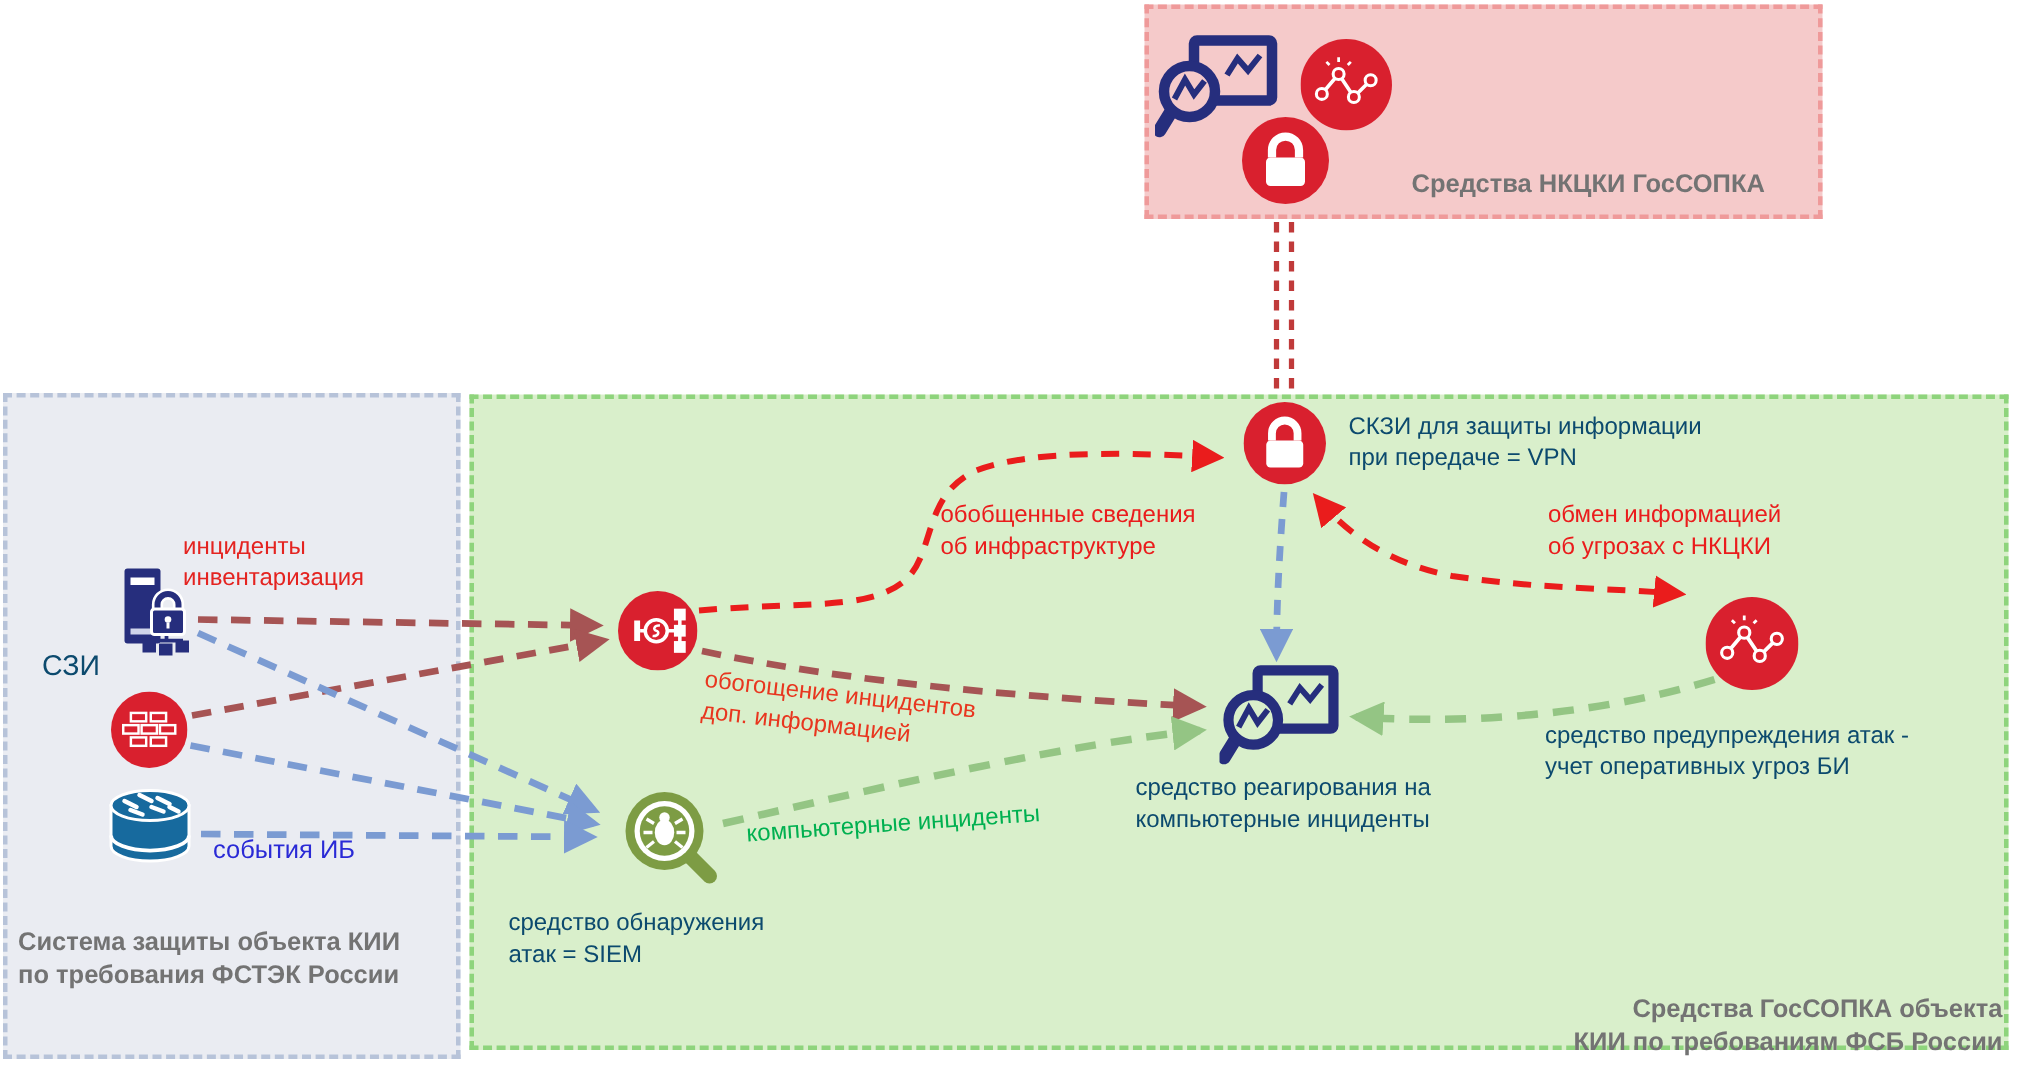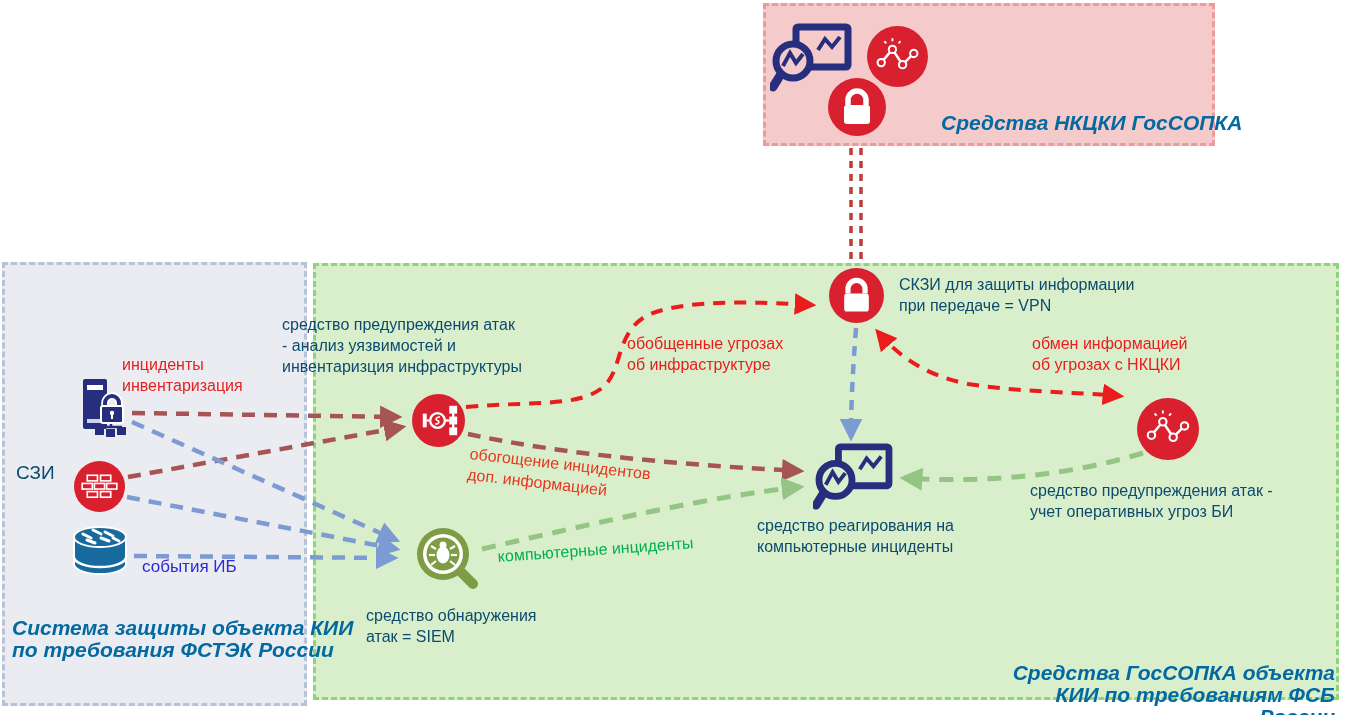--- a/index.html
+++ b/index.html
@@ -7,21 +7,21 @@
     position:relative;width:1347px;height:715px;background:#ffffff;
     font-family:"Liberation Sans","DejaVu Sans",sans-serif;overflow:hidden;
   }
   .box{position:absolute;box-sizing:border-box;}
   .box-nkcki{left:763px;top:3px;width:452px;height:143px;background:#f5caca;border:3px dashed #ef9a9a;z-index:1;}
   .box-fstek{left:2px;top:262px;width:305px;height:444px;background:#eaecf2;border:3px dashed #b7c3d9;z-index:1;}
   .box-fsb{left:313px;top:263px;width:1026px;height:437px;background:#d9efcb;border:3px dashed #8ed47c;z-index:1;}
   #edges{position:absolute;left:0;top:0;z-index:2;}
   .icon{position:absolute;z-index:3;}
   .lbl{position:absolute;z-index:4;white-space:pre-line;font-size:16px;line-height:21px;color:#0c4a6e;}
-  .lbl-bold{font-weight:bold;font-size:21px;line-height:22px;color:#0369a1;font-style:italic;}
+  .lbl-bold{font-weight:bold;font-size:17px;line-height:22px;color:#737373;}
   .lbl-red{color:#e42320;}
   .lbl-brightred{color:#ea1c1c;}
   .lbl-orange-red{color:#e8361f;}
   .lbl-blue{color:#2a2ad6;}
   .lbl-green{color:#00b050;}
   .rot-enrich{transform:rotate(6.5deg);transform-origin:left top;}
   .rot-incidents{transform:rotate(-4deg);transform-origin:left top;}
   .ta-right{text-align:right;}
 </style>
 </head>
@@ -211,38 +211,35 @@
       <line x1="31" y1="17" x2="33" y2="15" stroke="#ffffff" stroke-width="1.8"></line>
     </svg>
   </div>
 
   <div class="lbl lbl-bold" style="left:941px;top:112px;">Средства НКЦКИ ГосСОПКА</div>
   <div class="lbl lbl-bold" style="left:12px;top:617px;">Система защиты объекта КИИ
 по требования ФСТЭК России</div>
   <div class="lbl lbl-bold ta-right" style="left:995px;top:662px;width:340px;">Средства ГосСОПКА объекта
 КИИ по требованиям ФСБ России</div>
 
-  <div class="lbl" style="left:16px;top:434px;font-size:19px;margin-top:28px;">СЗИ</div>
+  <div class="lbl" style="left:28px;top:434px;font-size:19px;">СЗИ</div>
   <div class="lbl lbl-red" style="left:122px;top:354px;">инциденты
 инвентаризация</div>
   <div class="lbl lbl-blue" style="left:142px;top:556px;font-size:17px;">события ИБ</div>
 
-  <div class="lbl" style="left:282px;top:314px;">средство предупреждения атак
- - анализ уязвимостей и
-инвентаризция инфраструктуры</div>
-  <div class="lbl" style="left:366px;top:605px;">средство обнаружения
+  <div class="lbl" style="left:339px;top:605px;">средство обнаружения
 атак = SIEM</div>
   <div class="lbl" style="left:899px;top:274px;">СКЗИ для защиты информации
 при передаче = VPN</div>
   <div class="lbl" style="left:757px;top:515px;">средство реагирования на
 компьютерные инциденты</div>
   <div class="lbl" style="left:1030px;top:480px;">средство предупреждения атак -
 учет оперативных угроз БИ</div>
 
-  <div class="lbl lbl-brightred" style="left:627px;top:333px;">обобщенные угрозах
+  <div class="lbl lbl-brightred" style="left:627px;top:333px;">обобщенные сведения
 об инфраструктуре</div>
   <div class="lbl lbl-brightred" style="left:1032px;top:333px;">обмен информацией
 об угрозах с НКЦКИ</div>
   <div class="lbl lbl-orange-red rot-enrich" style="left:471px;top:443px;">обогощение инцидентов
 доп. информацией</div>
   <div class="lbl lbl-green rot-incidents" style="left:497px;top:546px;">компьютерные инциденты</div>
 
 </div>
 
 </body></html>

